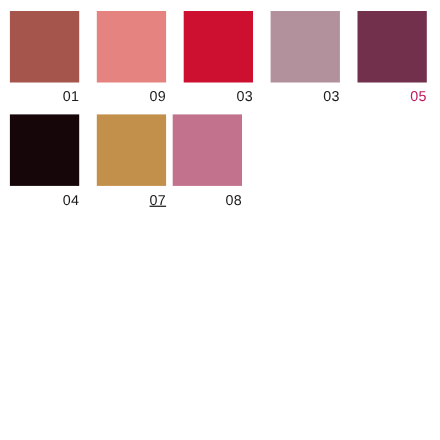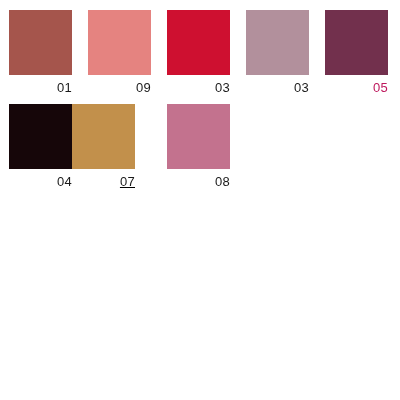--- a/index.html
+++ b/index.html
@@ -82,22 +82,22 @@
       <div class="swatch-cell" style="left: 325px;">
         <span class="swatch-chip" style="width: 63px; height: 65px; background: rgb(114, 48, 77);"></span>
         <span class="swatch-label" style="width: 63px; color: #be185d;">05</span>
       </div>
     </div>
     <div class="swatch-row" style="top: 104px;">
       <div class="swatch-cell" style="left: 9px;">
         <span class="swatch-chip" style="width: 63px; height: 65px; background: rgb(22, 6, 9);"></span>
         <span class="swatch-label" style="width: 63px; color: rgb(27, 27, 27);">04</span>
       </div>
-      <div class="swatch-cell" style="left: 72px; text-decoration: underline;">
+      <div class="swatch-cell" style="left: 88px; text-decoration: underline;">
         <span class="swatch-chip" style="width: 63px; height: 65px; background: rgb(194, 144, 75);"></span>
         <span class="swatch-label" style="width: 63px; color: rgb(27, 27, 27);">07</span>
       </div>
-      <div class="swatch-cell" style="left: 167px;">
+      <div class="swatch-cell" style="left: 157px;">
         <span class="swatch-chip" style="width: 63px; height: 65px; background: rgb(195, 114, 142);"></span>
         <span class="swatch-label" style="width: 63px; color: rgb(27, 27, 27);">08</span>
       </div>
     </div>
   </div>
 
 </body></html>

